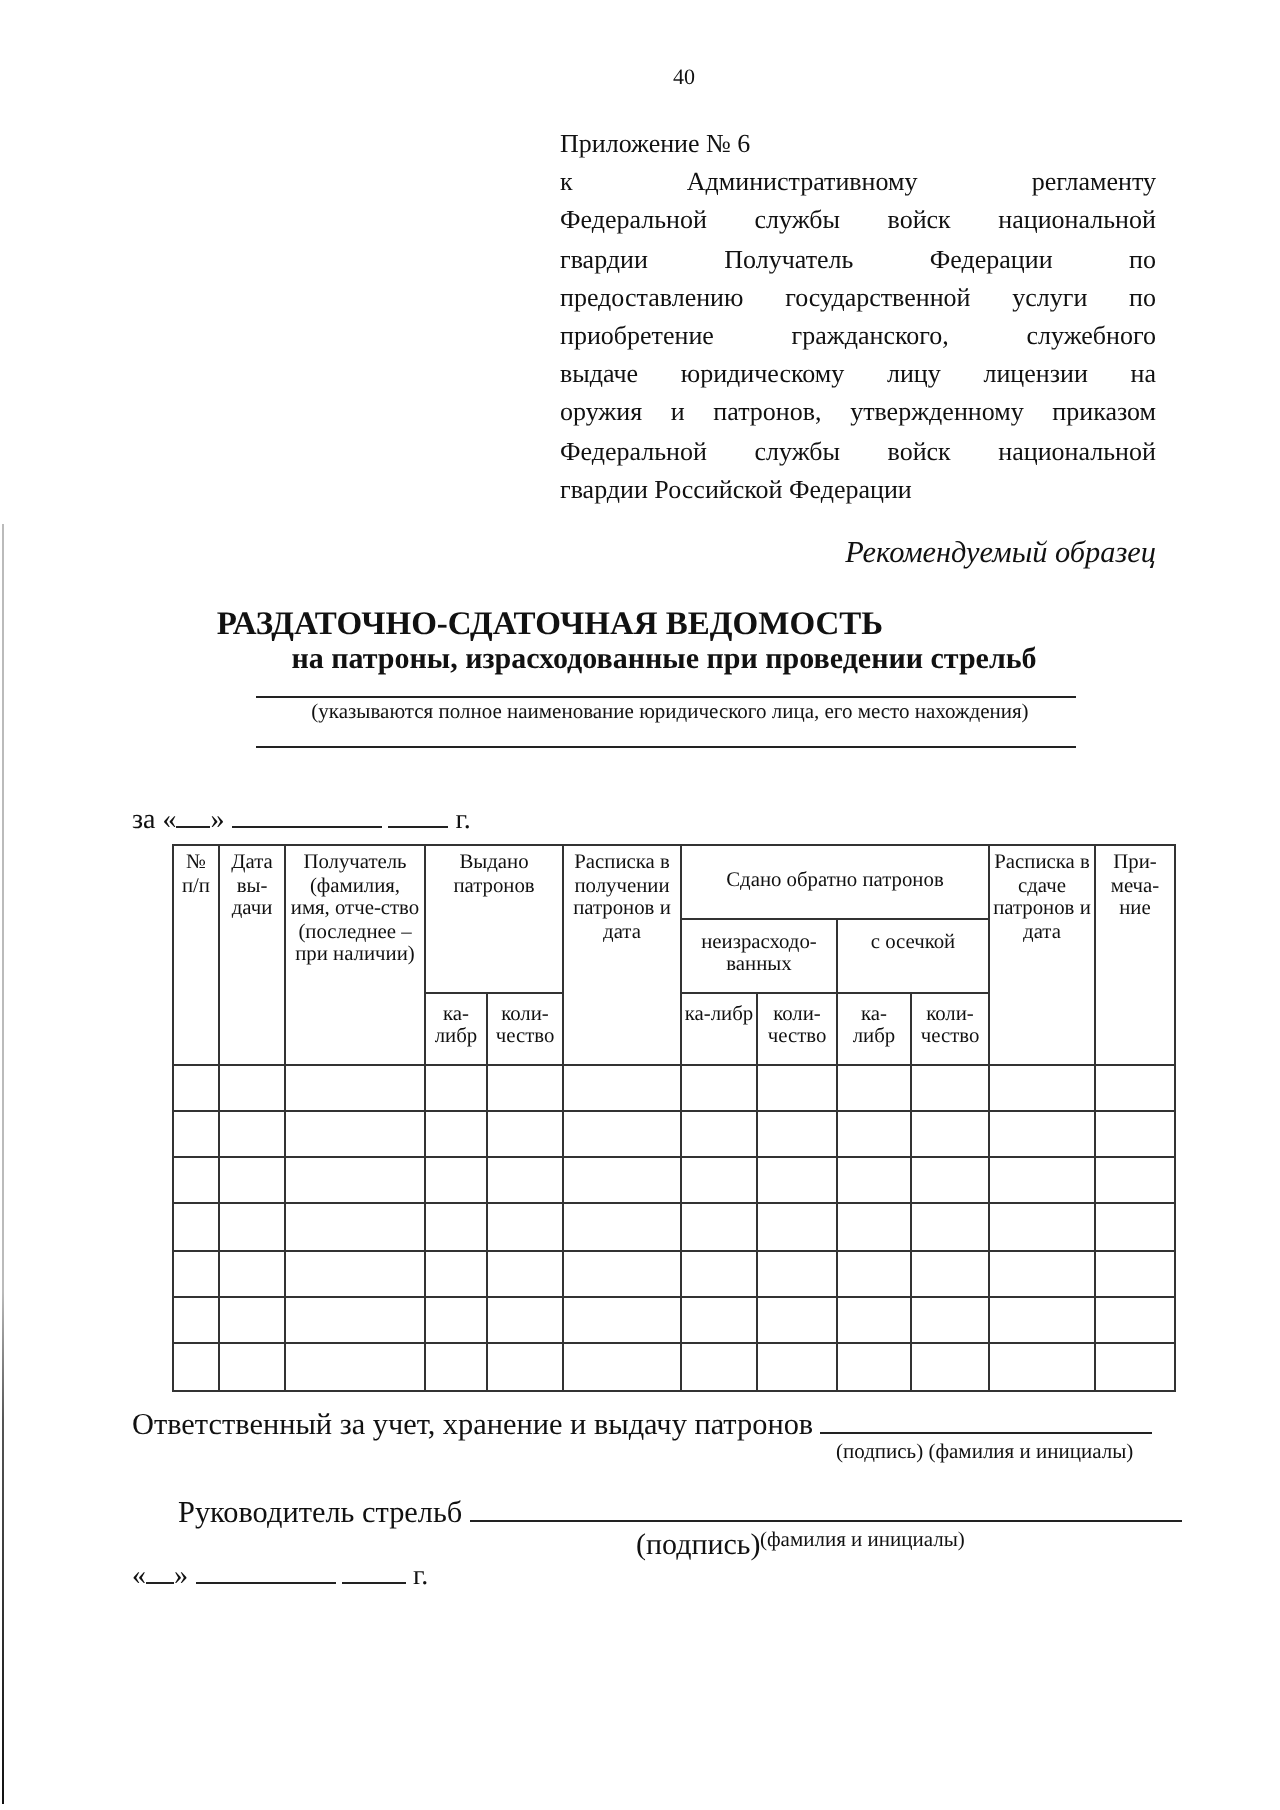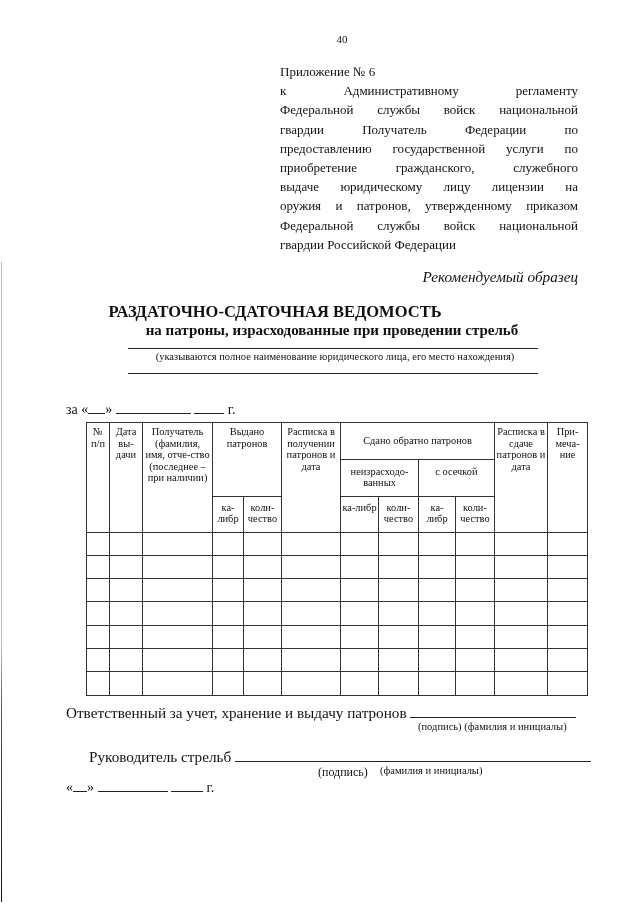--- a/index.html
+++ b/index.html
@@ -29,21 +29,21 @@
     table-layout: fixed; font-size: 10.4px; line-height: 11.6px;
   }
   table.ledger td {
     border: 1.3px solid #333; text-align: center; vertical-align: top; padding: 3px 1px 0 1px;
     overflow: hidden;
   }
   table.ledger tr.data td { height: 22.3px; padding: 0; }
   .sig1 { left: 66px; top: 704px; font-size: 15.2px; white-space: nowrap; }
   .sig1-hint { left: 418px; top: 721px; font-size: 10.5px; }
   .sig2 { left: 66px; top: 748px; font-size: 15.2px; white-space: nowrap; margin-left: 23px; }
-  .sig2-hint1 { left: 318px; top: 765px; font-size: 12px; text-align: right; }
+  .sig2-hint1 { left: 318px; top: 765px; font-size: 15px; text-align: right; }
   .sig2-hint2 { left: 380px; top: 765px; font-size: 10.5px; }
   .date2 { left: 66px; top: 780px; font-size: 14px; }
 </style>
 </head>
 <body>
 
 <div class="scan-edge"></div>
 
 <div class="abs page-number">40</div>
 

